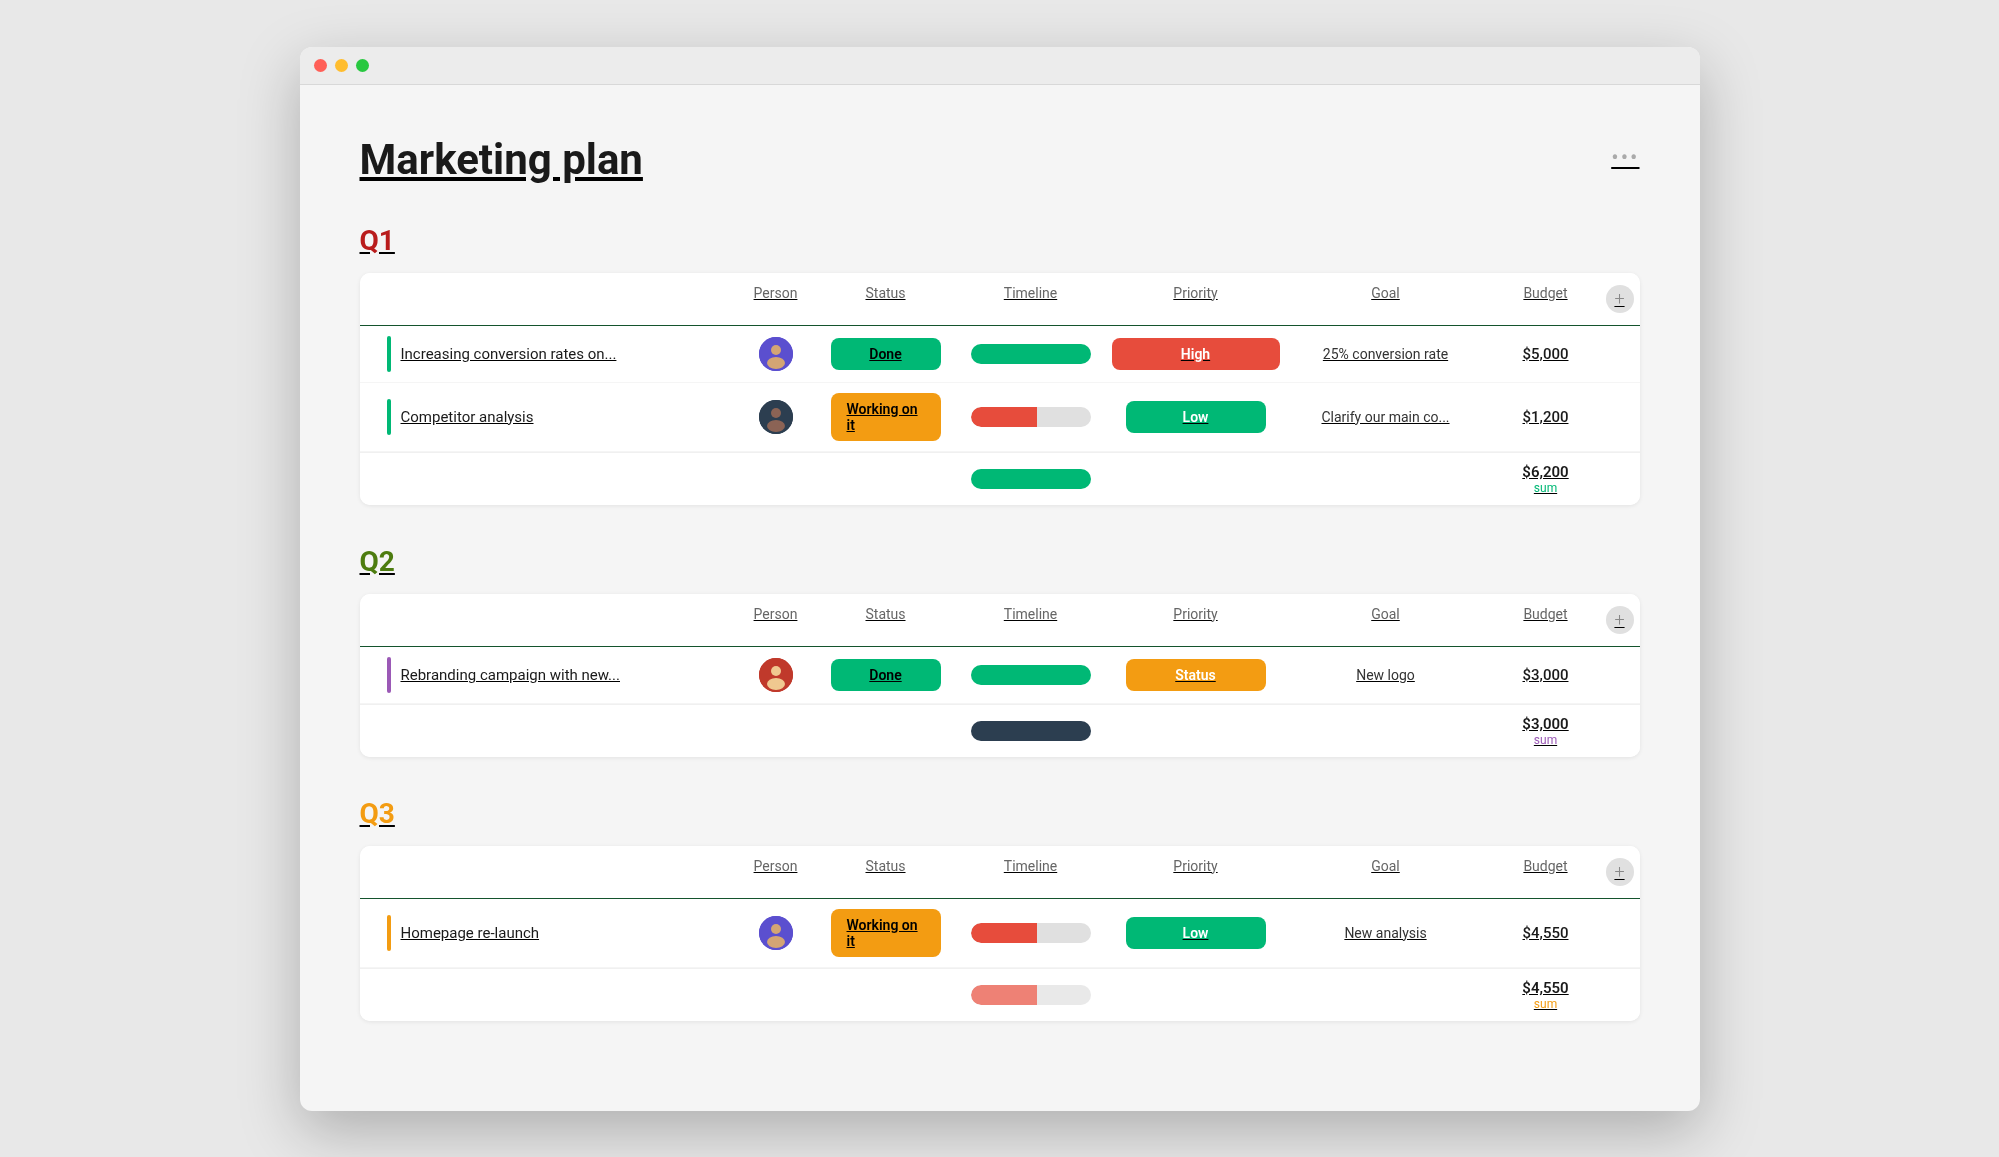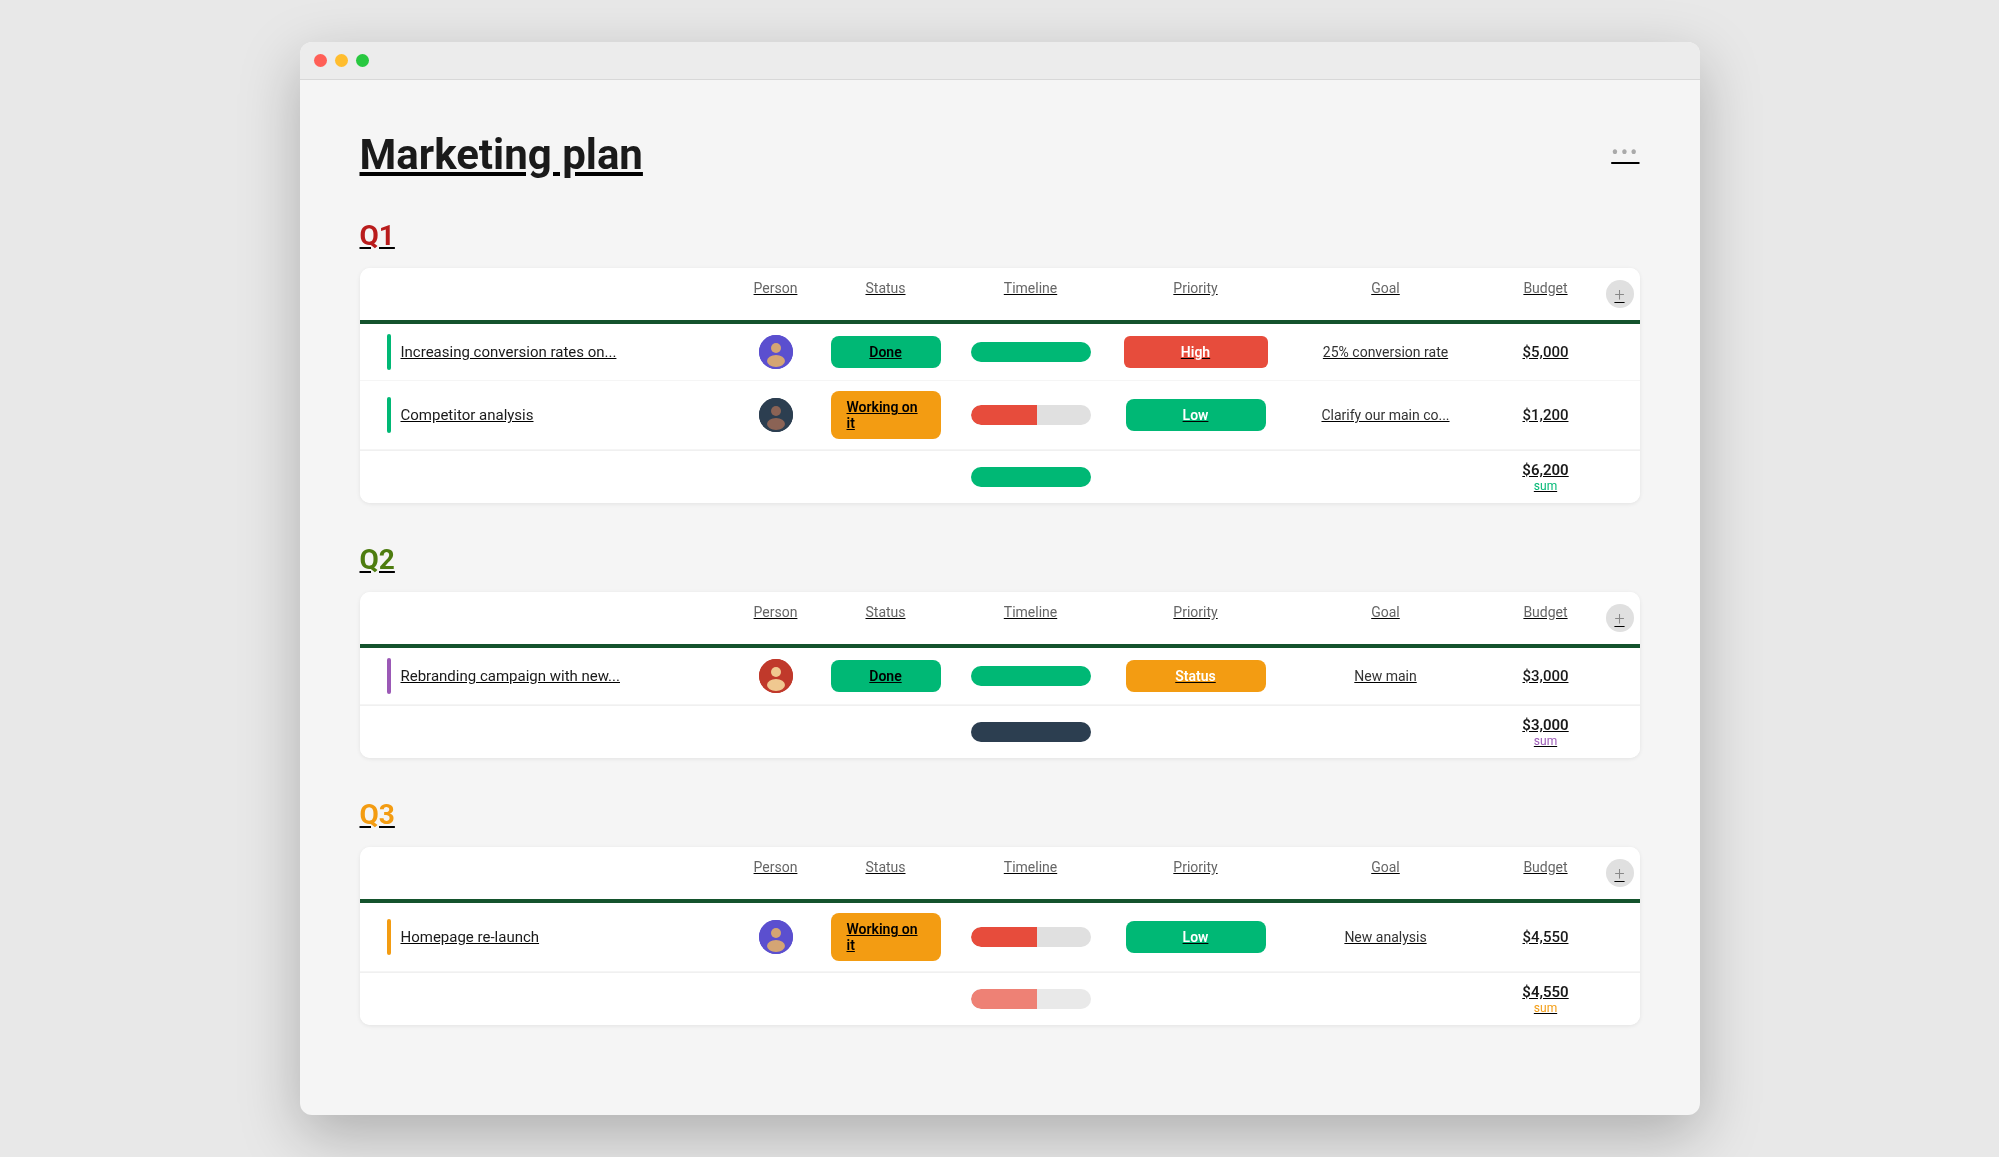--- a/index.html
+++ b/index.html
@@ -97,21 +97,21 @@
       border-radius: 10px;
       overflow: hidden;
       box-shadow: 0 1px 4px rgba(0,0,0,0.08);
     }
 
     .table-header {
       display: grid;
       grid-template-columns: 360px 80px 140px 150px 180px 200px 120px 44px;
       padding: 12px 16px;
       background: white;
-      border-bottom: 4px solid #14532d;
+      border-bottom: 1px solid #14532d;
     }
 
     .col-header {
       font-size: 14px;
       color: #666;
       font-weight: 400;
       text-align: center;
     }
 
     .col-header:first-child {
@@ -335,21 +335,21 @@
               </svg>
             </div>
           </div>
           <div style="display:flex;justify-content:center;">
             <div class="status-badge status-done" style="width:110px;">Done</div>
           </div>
           <div class="timeline-cell">
             <div class="tl-green-full"></div>
           </div>
           <div style="display:flex;justify-content:center;">
-            <div class="priority-badge priority-high" style="width:144px;border-radius:6px;">High</div>
+            <div class="priority-badge priority-high" style="width:168px;">High</div>
           </div>
           <div class="goal-text">25% conversion rate</div>
           <div class="budget-text">$5,000</div>
           <div></div>
         </div>
 
         <div class="table-row">
           <div class="row-name">
             <div class="row-accent accent-green"></div>
             <span>Competitor analysis</span>
@@ -431,21 +431,21 @@
           </div>
           <div style="display:flex;justify-content:center;">
             <div class="status-badge status-done" style="width:110px;">Done</div>
           </div>
           <div class="timeline-cell">
             <div class="tl-green-full"></div>
           </div>
           <div style="display:flex;justify-content:center;">
             <div class="priority-badge priority-medium" style="width:140px;">Status</div>
           </div>
-          <div class="goal-text">New main</div>
+          <div class="goal-text">New logo</div>
           <div class="budget-text">$3,000</div>
           <div></div>
         </div>
 
         <div class="sum-row">
           <div></div>
           <div></div>
           <div></div>
           <div class="sum-timeline">
             <div style="width:120px;height:20px;background:#2c3e50;border-radius:10px;"></div>

